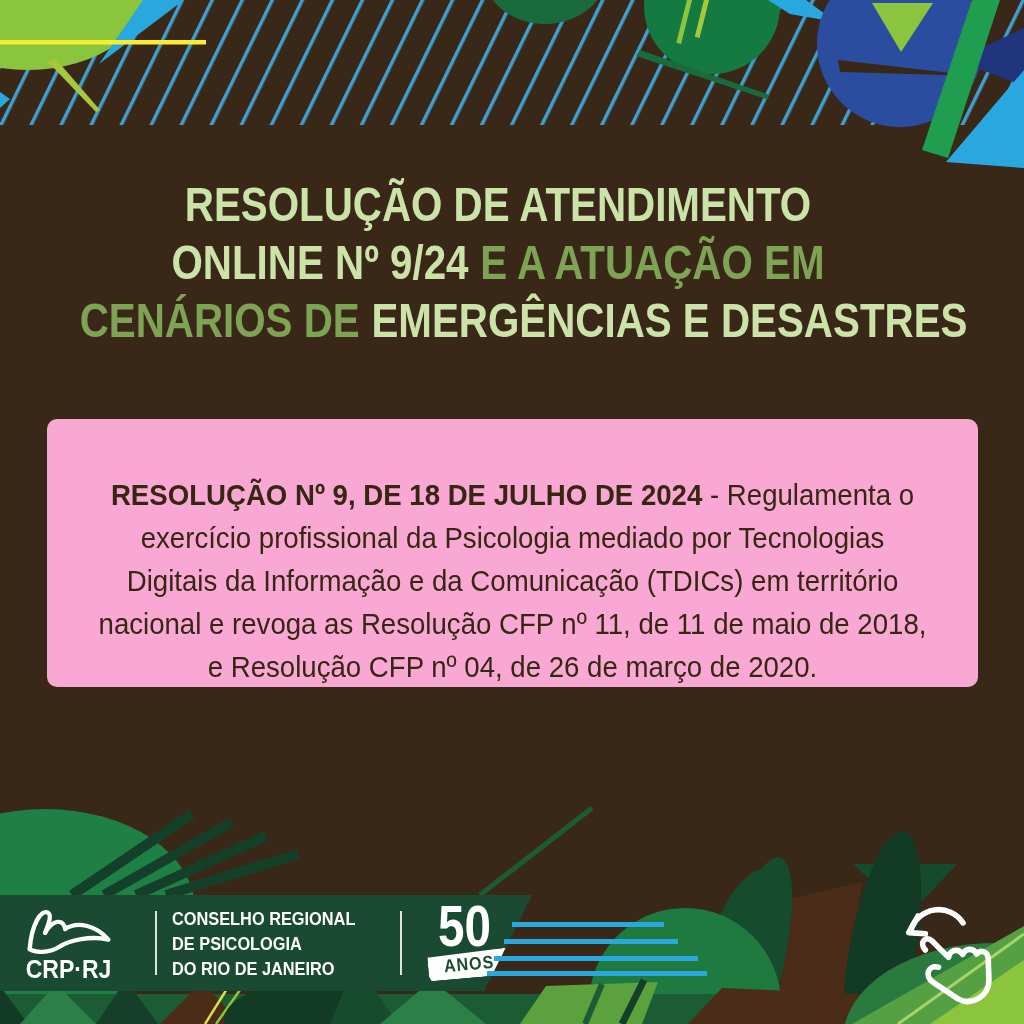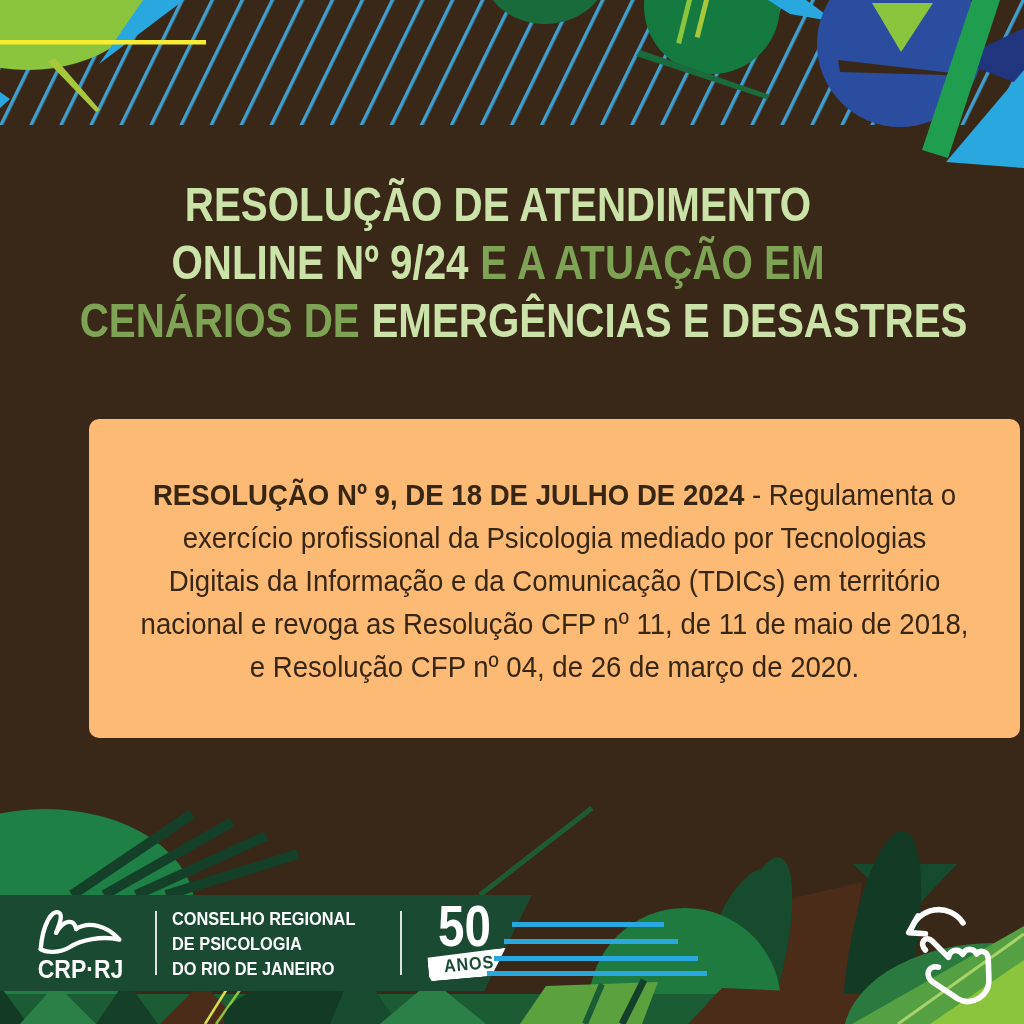--- a/index.html
+++ b/index.html
@@ -20,43 +20,42 @@
     display:block;height:58px;line-height:58px;font-size:48px;
     transform:scaleX(0.84);transform-origin:50% 50%;
     letter-spacing:0px;white-space:nowrap;
   }
   .tone-light{color:#cbe3a8;}
   .tone-olive{color:#7fa355;}
   .gap{margin-right:14px;}
 
   
   .infobox{
-    position:absolute;left:47px;top:419px;width:931px;height:319px;
-    background:#fdba74;border-radius:10px;
+    position:absolute;left:47px;top:419px;width:931px;height:268px;
+    background:#f9a8d4;border-radius:10px;
     color:#372612;
-    margin-left:42px;
   }
   .infobox-text{
     position:absolute;left:0;top:54px;width:100%;text-align:center;
   }
   .ib-line{
     display:block;height:43px;line-height:43px;font-size:30px;white-space:nowrap;
     transform:scaleX(0.92);transform-origin:50% 50%;
   }
   .ib-line b{font-weight:bold;}
 
   
   .footer-bar{
     position:absolute;left:0;top:895px;width:532px;height:96px;
     background:#1b4a33;
     clip-path:polygon(0 0,100% 0,91% 100%,0 100%);
     display:flex;align-items:center;gap:15px;padding-left:0;
     color:#ffffff;z-index:6;
   }
-  .logo-block{width:118px;display:flex;flex-direction:column;align-items:center;margin-left:22px;}
+  .logo-block{width:118px;display:flex;flex-direction:column;align-items:flex-start;margin-left:22px;}
   .logo-text{font-weight:bold;font-size:25px;letter-spacing:0px;transform:scaleX(0.92);white-space:nowrap;}
   .bar-divider{width:2px;height:64px;background:rgba(255,255,255,0.85);flex:0 0 auto;}
   .org-name{display:flex;flex-direction:column;justify-content:flex-end;}
   .org-line{
     display:block;font-weight:bold;font-size:19px;height:25px;line-height:25px;
     transform:scaleX(0.86);transform-origin:0 50%;white-space:nowrap;
   }
   .badge50{position:relative;width:86px;height:80px;flex:0 0 auto;margin-left:13px;}
   .badge50 .num{
     position:absolute;left:8px;top:-6px;font-weight:bold;font-size:58px;line-height:58px;

